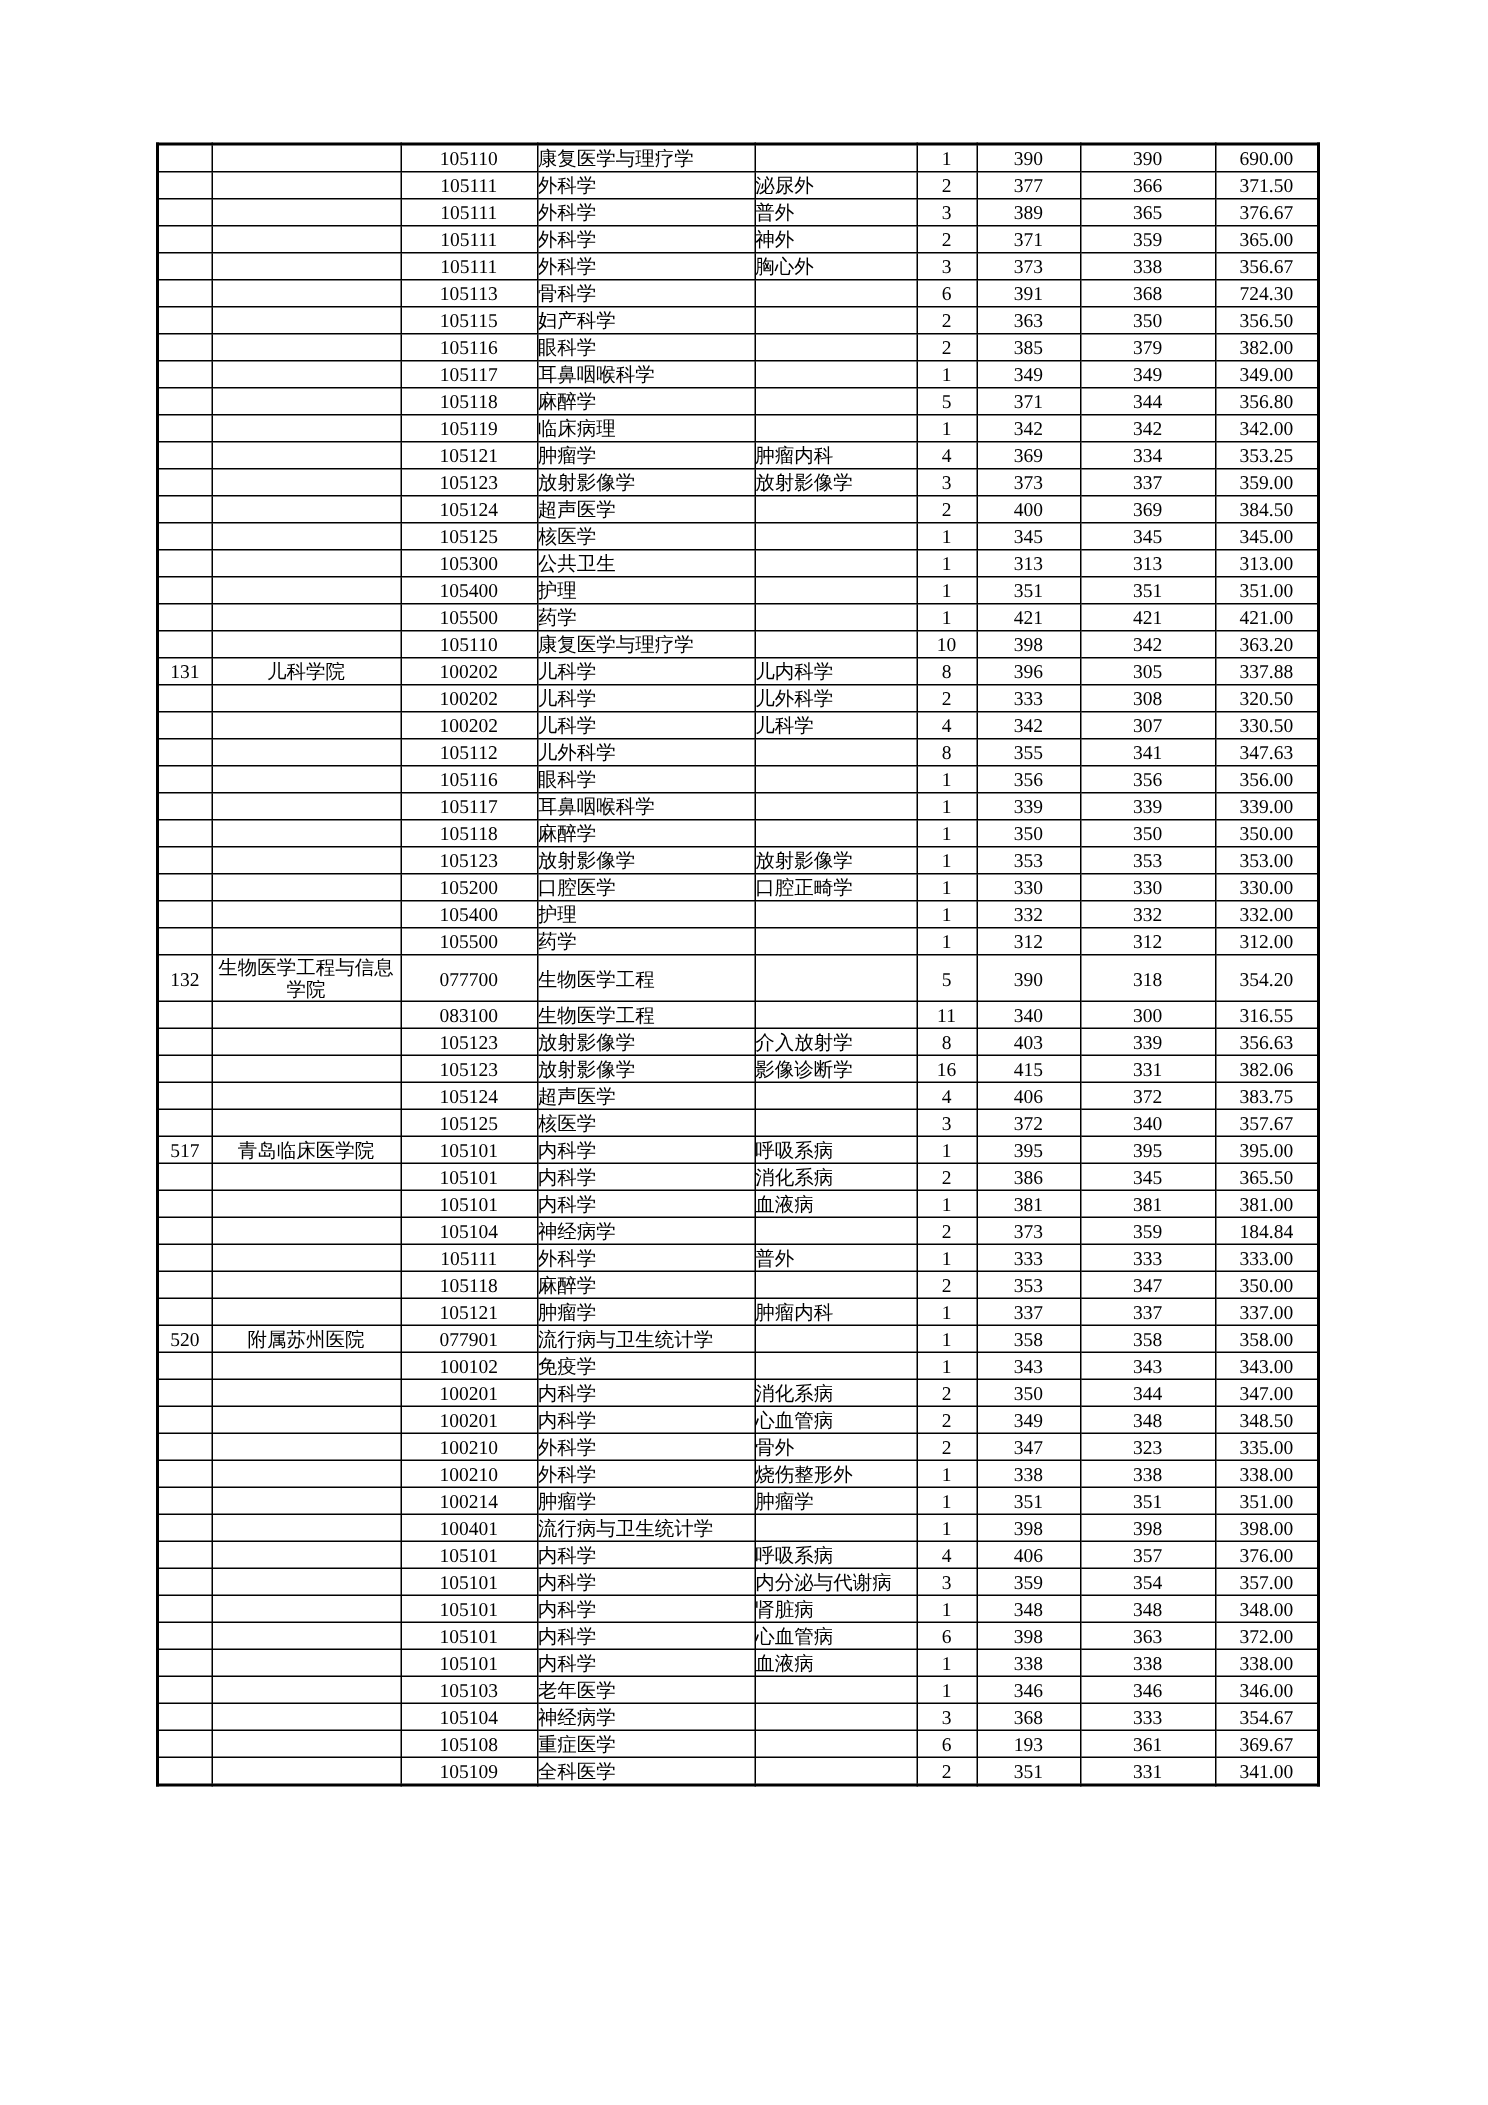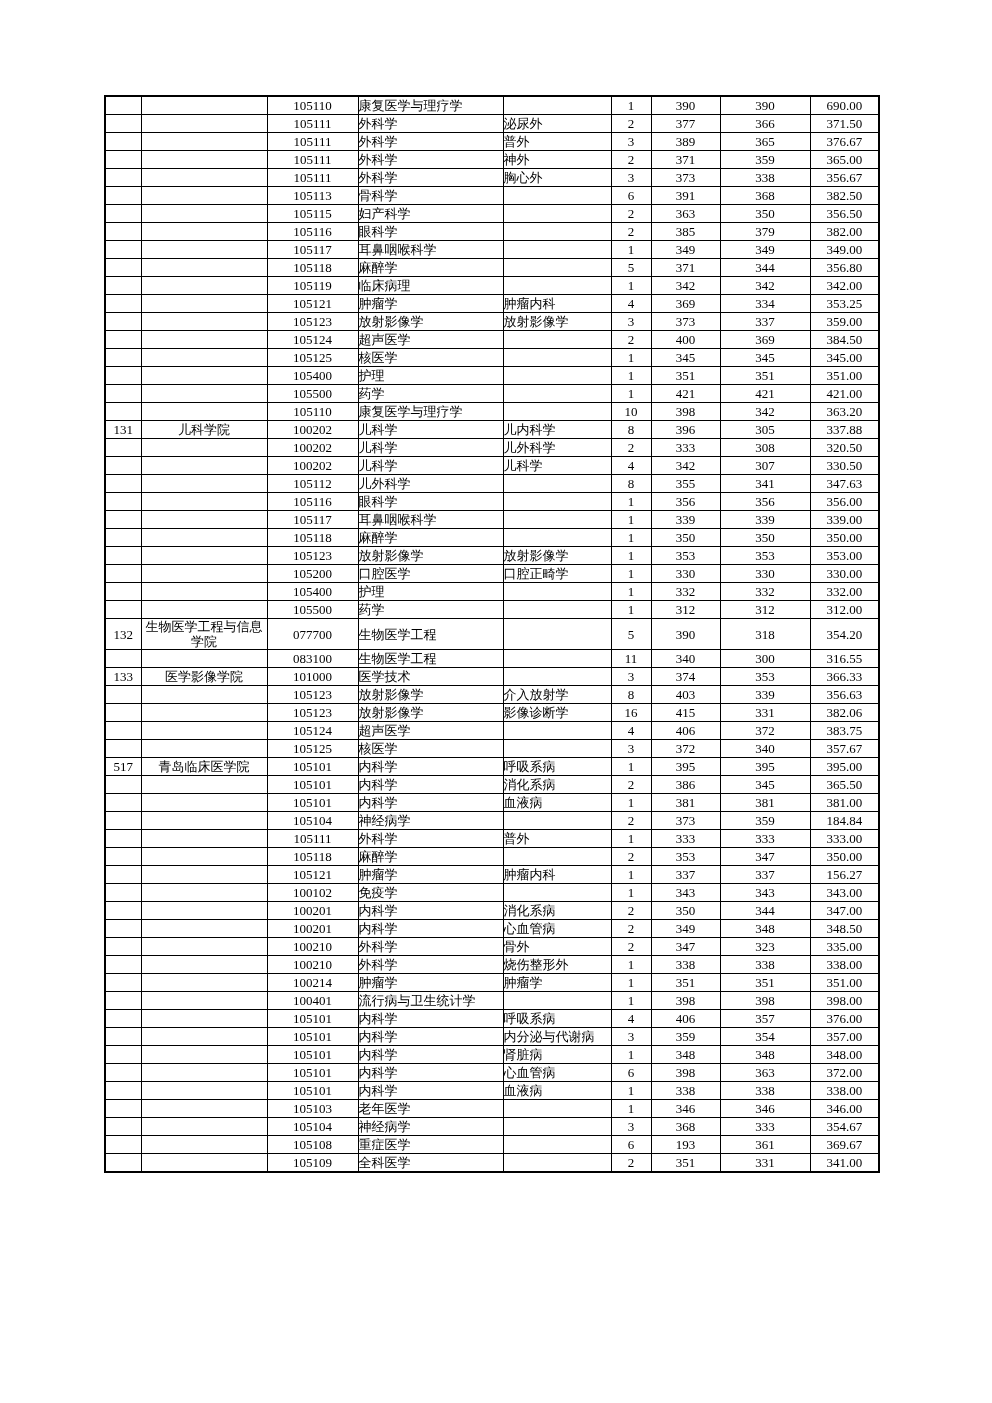--- a/index.html
+++ b/index.html
@@ -110,21 +110,21 @@
         </tr>
         <tr>
           <td class="c"></td>
           <td class="college"></td>
           <td class="c">105113</td>
           <td class="l">骨科学</td>
           <td class="l"></td>
           <td class="c">6</td>
           <td class="c">391</td>
           <td class="c">368</td>
-          <td class="c">382.50</td>
+          <td class="c">724.30</td>
         </tr>
         <tr>
           <td class="c"></td>
           <td class="college"></td>
           <td class="c">105115</td>
           <td class="l">妇产科学</td>
           <td class="l"></td>
           <td class="c">2</td>
           <td class="c">363</td>
           <td class="c">350</td>
@@ -210,20 +210,31 @@
         <tr>
           <td class="c"></td>
           <td class="college"></td>
           <td class="c">105125</td>
           <td class="l">核医学</td>
           <td class="l"></td>
           <td class="c">1</td>
           <td class="c">345</td>
           <td class="c">345</td>
           <td class="c">345.00</td>
+        </tr>
+        <tr>
+          <td class="c"></td>
+          <td class="college"></td>
+          <td class="c">105300</td>
+          <td class="l">公共卫生</td>
+          <td class="l"></td>
+          <td class="c">1</td>
+          <td class="c">313</td>
+          <td class="c">313</td>
+          <td class="c">313.00</td>
         </tr>
         <tr>
           <td class="c"></td>
           <td class="college"></td>
           <td class="c">105400</td>
           <td class="l">护理</td>
           <td class="l"></td>
           <td class="c">1</td>
           <td class="c">351</td>
           <td class="c">351</td>
@@ -388,31 +399,20 @@
           <td class="college"></td>
           <td class="c">083100</td>
           <td class="l">生物医学工程</td>
           <td class="l"></td>
           <td class="c">11</td>
           <td class="c">340</td>
           <td class="c">300</td>
           <td class="c">316.55</td>
         </tr>
         <tr>
-          <td class="c">133</td>
-          <td class="college">医学影像学院</td>
-          <td class="c">101000</td>
-          <td class="l">医学技术</td>
-          <td class="l"></td>
-          <td class="c">3</td>
-          <td class="c">374</td>
-          <td class="c">353</td>
-          <td class="c">366.33</td>
-        </tr>
-        <tr>
           <td class="c"></td>
           <td class="college"></td>
           <td class="c">105123</td>
           <td class="l">放射影像学</td>
           <td class="l">介入放射学</td>
           <td class="c">8</td>
           <td class="c">403</td>
           <td class="c">339</td>
           <td class="c">356.63</td>
         </tr>
@@ -517,21 +517,32 @@
         </tr>
         <tr>
           <td class="c"></td>
           <td class="college"></td>
           <td class="c">105121</td>
           <td class="l">肿瘤学</td>
           <td class="l">肿瘤内科</td>
           <td class="c">1</td>
           <td class="c">337</td>
           <td class="c">337</td>
-          <td class="c">156.27</td>
+          <td class="c">337.00</td>
+        </tr>
+        <tr>
+          <td class="c">520</td>
+          <td class="college">附属苏州医院</td>
+          <td class="c">077901</td>
+          <td class="l">流行病与卫生统计学</td>
+          <td class="l"></td>
+          <td class="c">1</td>
+          <td class="c">358</td>
+          <td class="c">358</td>
+          <td class="c">358.00</td>
         </tr>
         <tr>
           <td class="c"></td>
           <td class="college"></td>
           <td class="c">100102</td>
           <td class="l">免疫学</td>
           <td class="l"></td>
           <td class="c">1</td>
           <td class="c">343</td>
           <td class="c">343</td>

